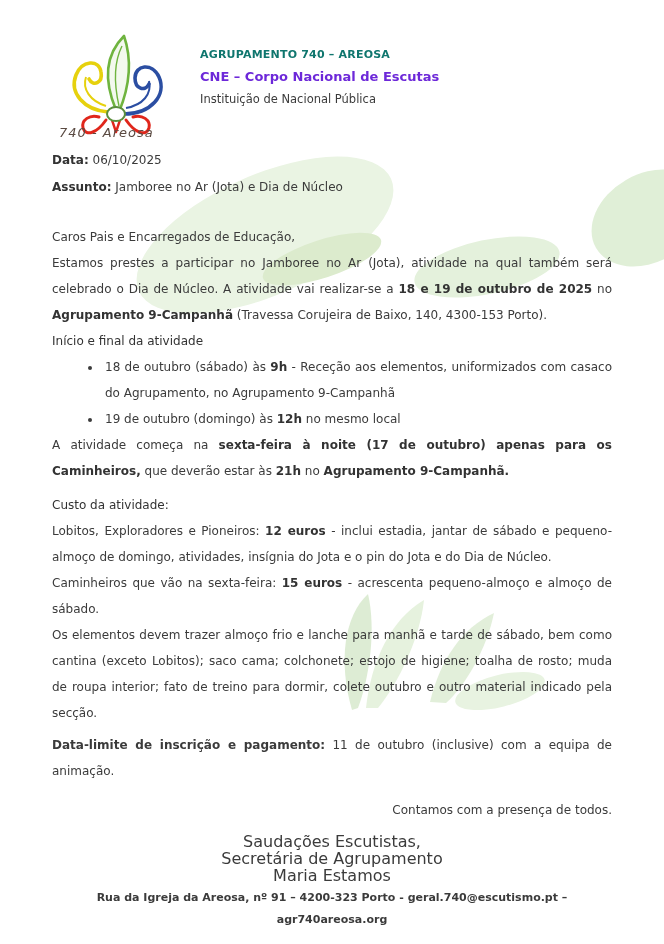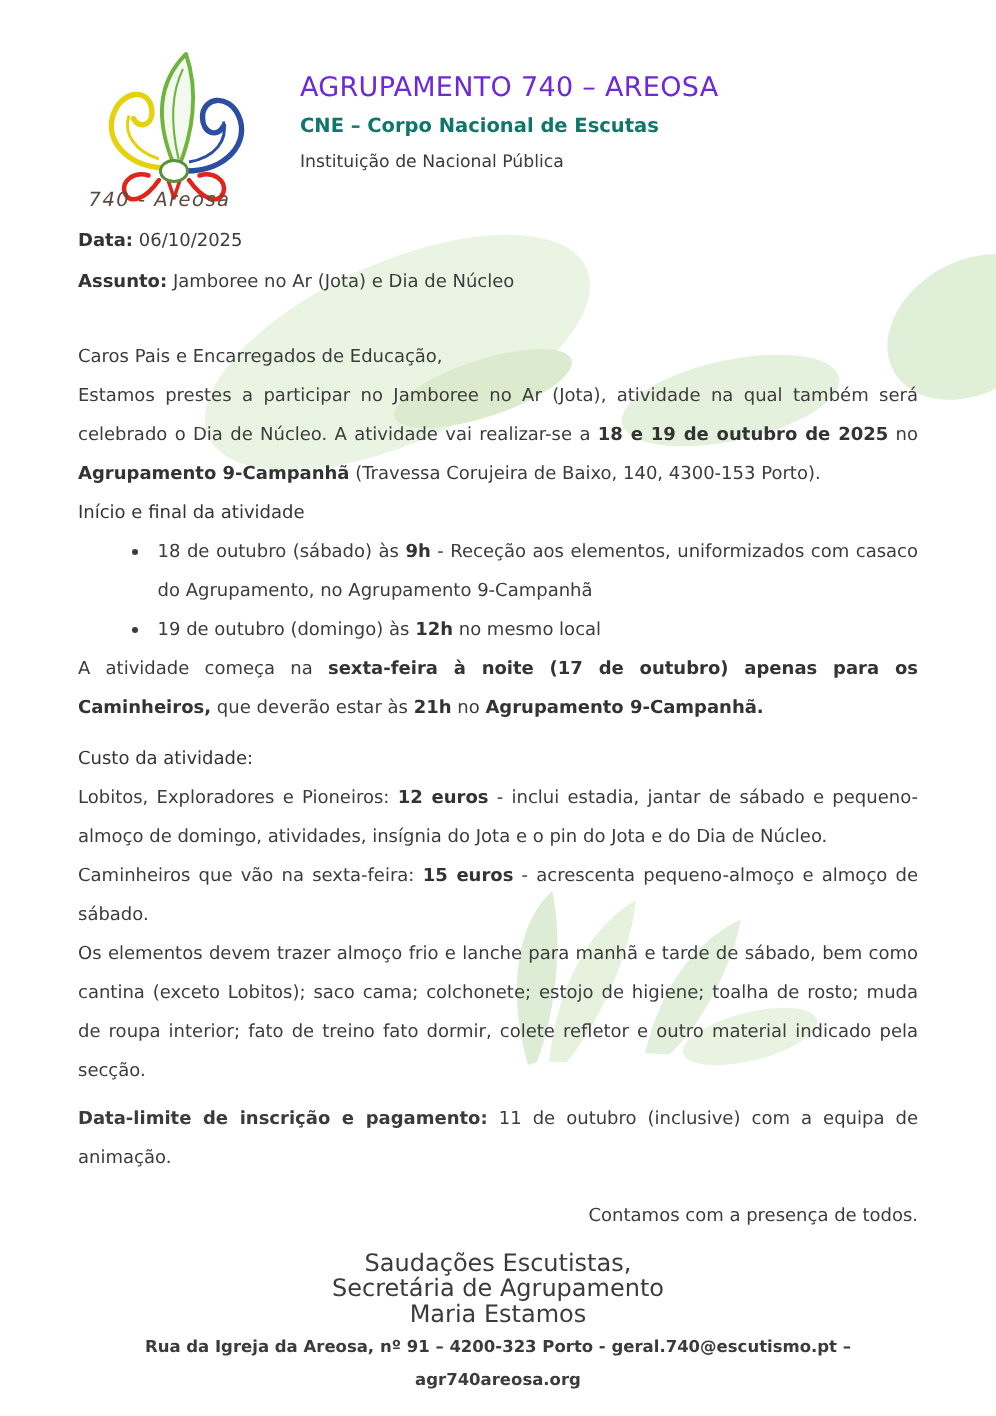--- a/index.html
+++ b/index.html
@@ -12,22 +12,22 @@
     color:#3b3b3b;
     overflow:hidden;
   }
   .watermark{position:absolute;left:0;top:0;width:664px;height:944px;z-index:0;}
   .content{position:relative;z-index:1;padding:28px 52px 0 52px;}
 
   
   .header{display:flex;align-items:flex-start;}
   .logo{margin-left:4px;flex:0 0 auto;}
   .org{margin-left:28px;margin-top:20px;}
-  .org-name{font-size:18px;font-weight:normal;color:#6d28d9;letter-spacing:.2px;margin-bottom:8px;}
-  .org-subtitle{font-size:13px;font-weight:bold;color:#0f766e;margin-bottom:8px;}
+  .org-name{font-size:11px;font-weight:bold;color:#0f766e;letter-spacing:.2px;margin-bottom:8px;}
+  .org-subtitle{font-size:13px;font-weight:bold;color:#6d28d9;margin-bottom:8px;}
   .org-status{font-size:11.5px;color:#3b3b3b;}
 
   
   .meta{margin-top:12px;}
   .meta p{margin:0 0 11px 0;font-size:12px;line-height:16px;}
   .meta strong{color:#333;}
 
   
   .letter{font-size:12px;line-height:26px;}
   .letter p{margin:0;}
@@ -106,21 +106,21 @@
         <li><span>18 de outubro (sábado) às </span><span class="b">9h</span><span> - Receção aos elementos, uniformizados com casaco do Agrupamento, no Agrupamento 9-Campanhã</span></li>
         <li><span>19 de outubro (domingo) às </span><span class="b">12h</span><span> no mesmo local</span></li>
       </ul>
 
       <p class="just"><span>A atividade começa na </span><span class="b">sexta-feira à noite (17 de outubro) apenas para os Caminheiros,</span><span> que deverão estar às </span><span class="b">21h</span><span> no </span><span class="b">Agrupamento 9-Campanhã.</span></p>
 
       <p class="h h-custo">Custo da atividade:</p>
       <p class="just"><span class="u">Lobitos, Exploradores e Pioneiros:</span><span> </span><span class="b">12 euros</span><span> - inclui estadia, jantar de sábado e pequeno-almoço de domingo, atividades, insígnia do Jota e o pin do Jota e do Dia de Núcleo.</span></p>
       <p class="just"><span class="u">Caminheiros que vão na sexta-feira:</span><span> </span><span class="b">15 euros</span><span> - acrescenta pequeno-almoço e almoço de sábado.</span></p>
 
-      <p class="just">Os elementos devem trazer almoço frio e lanche para manhã e tarde de sábado, bem como cantina (exceto Lobitos); saco cama; colchonete; estojo de higiene; toalha de rosto; muda de roupa interior; fato de treino fato dormir, colete refletor e outro material indicado pela secção.</p>
+      <p class="just">Os elementos devem trazer almoço frio e lanche para manhã e tarde de sábado, bem como cantina (exceto Lobitos); saco cama; colchonete; estojo de higiene; toalha de rosto; muda de roupa interior; fato de treino para dormir, colete outubro e outro material indicado pela secção.</p>
 
       <p class="just mt6"><strong>Data-limite de inscrição e pagamento:</strong><span> 11 de outubro (inclusive) com a equipa de animação.</span></p>
 
       <p class="closing mt13">Contamos com a presença de todos.</p>
 
       <div class="signature">
         <div>Saudações Escutistas,</div>
         <div>Secretária de Agrupamento</div>
         <div>Maria Estamos</div>
       </div>

